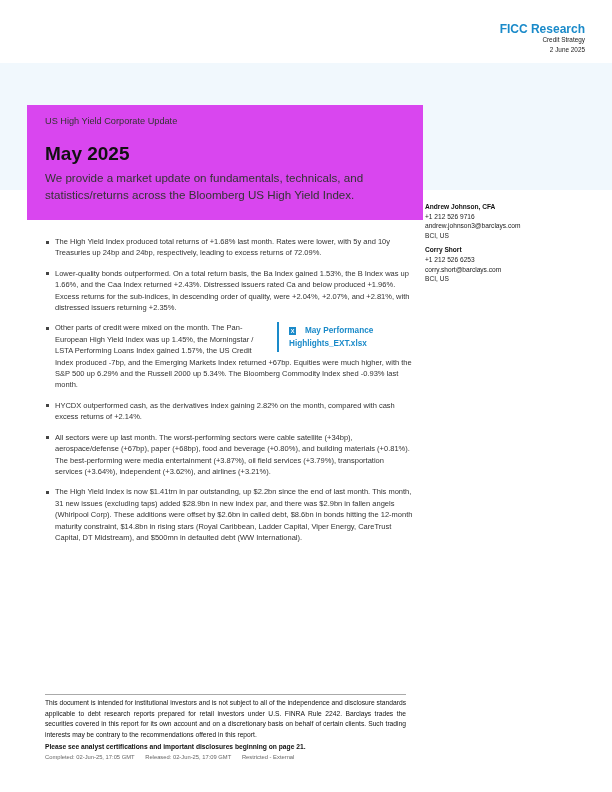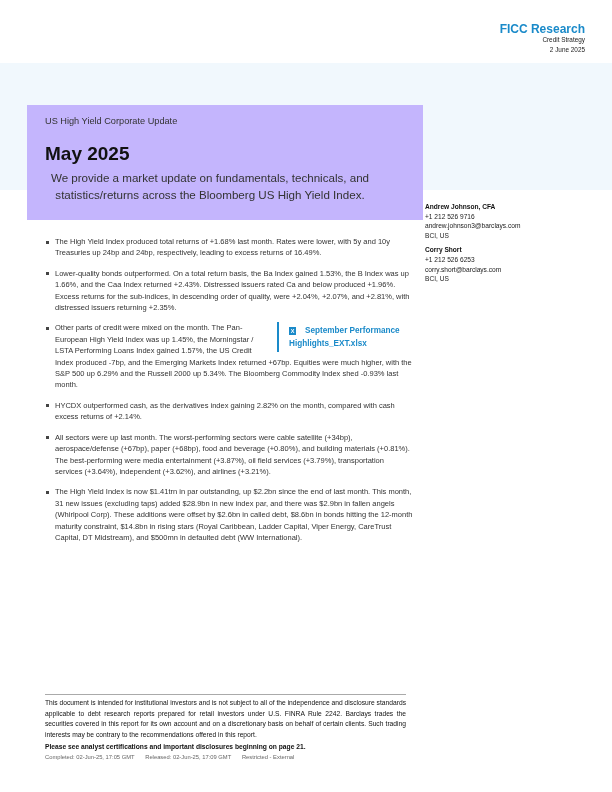--- a/index.html
+++ b/index.html
@@ -5,24 +5,24 @@
     * { margin: 0; padding: 0; box-sizing: border-box; }
     html, body { width: 612px; height: 792px; background: #ffffff; overflow: hidden; }
     body { position: relative; font-family: "Liberation Sans", sans-serif; color: #2b2b2b; }
 
     .header-right { position: absolute; right: 27px; top: 23px; text-align: right; }
     .header-right .brand { font-size: 12px; font-weight: bold; color: #1a8ac9; line-height: 12px; }
     .header-right .sub { font-size: 6.4px; color: #222; line-height: 9.6px; }
 
     .band { position: absolute; left: 0; top: 63px; width: 612px; height: 127px; background: #f1f8fd; }
 
-    .hero { position: absolute; left: 27px; top: 105px; width: 396px; height: 115px; background: #c4b5fd; padding: 10px 0 0 18px; }
+    .hero { position: absolute; left: 27px; top: 105px; width: 396px; height: 115px; background: #d946ef; padding: 10px 0 0 18px; }
     .hero .kicker { font-size: 9.2px; color: #333; line-height: 12px; }
     .hero .title { font-size: 19px; font-weight: bold; color: #111; line-height: 26px; margin-top: 14px; }
-    .hero .lede { font-size: 11.6px; color: #333; line-height: 16.5px; margin-top: 3px; width: 330px; text-align: center; }
+    .hero .lede { font-size: 11.6px; color: #333; line-height: 16.5px; margin-top: 3px; width: 330px; }
 
     .authors { position: absolute; left: 425px; top: 202px; width: 170px; }
     .author { margin-bottom: 5px; }
     .author .name { font-size: 6.6px; font-weight: bold; color: #111; line-height: 9.6px; }
     .author .line { font-size: 6.6px; color: #222; line-height: 9.6px; }
 
     .bullets { position: absolute; left: 45px; top: 236px; width: 368px; list-style: none; }
     .bullet { position: relative; padding-left: 10px; font-size: 7.5px; line-height: 11.4px; color: #333; margin-bottom: 9px; }
     .bullet .dot { position: absolute; left: 1px; top: 4.5px; width: 3px; height: 3px; background: #444; }
 
@@ -63,30 +63,30 @@
     <div class="name">Corry Short</div>
     <div class="line">+1 212 526 6253</div>
     <div class="line">corry.short@barclays.com</div>
     <div class="line">BCI, US</div>
   </div>
 </div>
 
 <ul class="bullets">
   <li class="bullet">
     <span class="dot"></span>
-    <span>The High Yield Index produced total returns of +1.68% last month. Rates were lower, with 5y and 10y Treasuries up 24bp and 24bp, respectively, leading to excess returns of 16.49%.</span>
+    <span>The High Yield Index produced total returns of +1.68% last month. Rates were lower, with 5y and 10y Treasuries up 24bp and 24bp, respectively, leading to excess returns of 72.09%.</span>
   </li>
   <li class="bullet">
     <span class="dot"></span>
     <span>Lower-quality bonds outperformed. On a total return basis, the Ba Index gained 1.53%, the B Index was up 1.66%, and the Caa Index returned +2.43%. Distressed issuers rated Ca and below produced +1.96%. Excess returns for the sub-indices, in descending order of quality, were +2.04%, +2.07%, and +2.81%, with distressed issuers returning +2.35%.</span>
   </li>
   <li class="bullet">
     <span class="dot"></span>
     <a class="attach">
-      <span class="xl">X</span><span>September Performance Highlights_EXT.xlsx</span>
+      <span class="xl">X</span><span>May Performance Highlights_EXT.xlsx</span>
     </a>
     <span>Other parts of credit were mixed on the month. The Pan-European High Yield Index was up 1.45%, the Morningstar / LSTA Performing Loans Index gained 1.57%, the US Credit Index produced -7bp, and the Emerging Markets Index returned +67bp. Equities were much higher, with the S&amp;P 500 up 6.29% and the Russell 2000 up 5.34%. The Bloomberg Commodity Index shed -0.93% last month.</span>
   </li>
   <li class="bullet">
     <span class="dot"></span>
     <span>HYCDX outperformed cash, as the derivatives index gaining 2.82% on the month, compared with cash excess returns of +2.14%.</span>
   </li>
   <li class="bullet">
     <span class="dot"></span>
     <span>All sectors were up last month. The worst-performing sectors were cable satellite (+34bp), aerospace/defense (+67bp), paper (+68bp), food and beverage (+0.80%), and building materials (+0.81%). The best-performing were media entertainment (+3.87%), oil field services (+3.79%), transportation services (+3.64%), independent (+3.62%), and airlines (+3.21%).</span>

